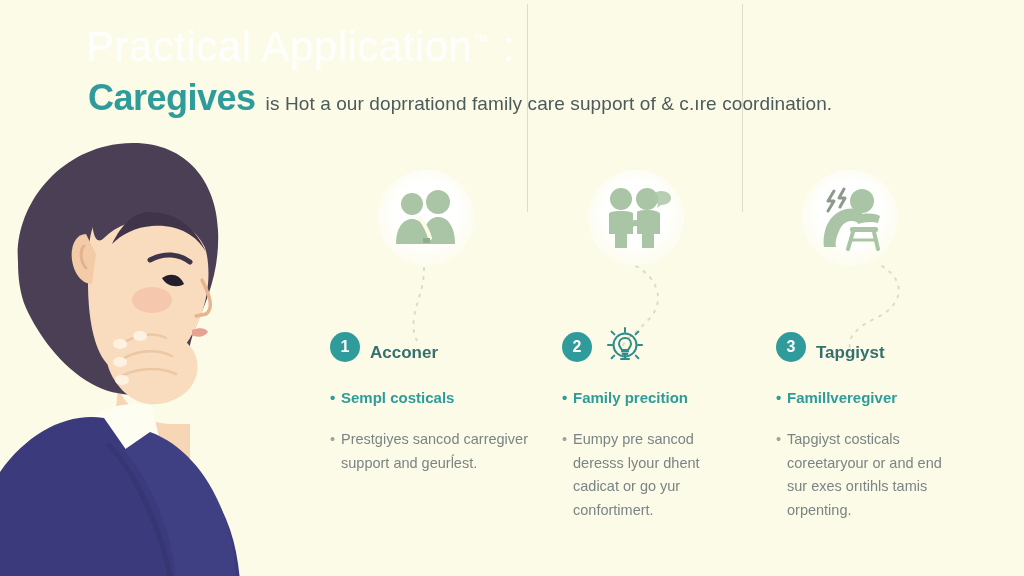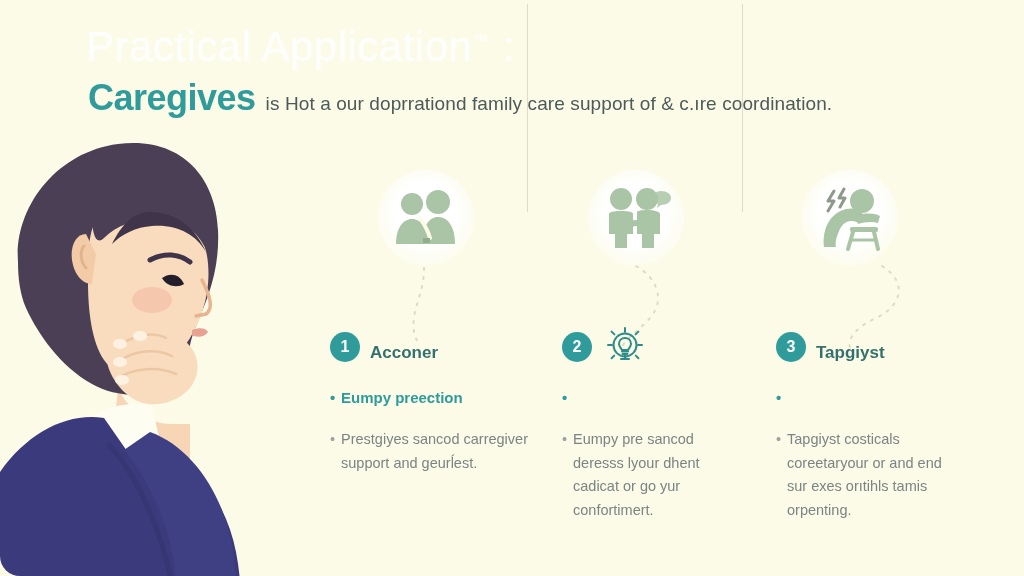--- a/index.html
+++ b/index.html
@@ -12,21 +12,20 @@
     overflow: hidden;
     font-family: "Liberation Sans", sans-serif;
     background: #fbfbe7;
   }
   .canvas {
     position: relative;
     width: 1024px;
     height: 576px;
     background: #fbfbe7;
     overflow: hidden;
-    border-radius: 20px;
   }
 
   
   .eyebrow {
     position: absolute;
     left: 86px;
     top: 23px;
     font-size: 42px;
     font-weight: 400;
     letter-spacing: 0.5px;
@@ -284,21 +283,21 @@
   <div class="columns">
 
     <div class="col">
       <div class="col-head">
         <div class="num">1</div>
         <div class="col-title">Acconer</div>
       </div>
       <div class="bullets">
         <div class="bullet strong">
           <span class="dot">•</span>
-          <span>Eumpy preection</span>
+          <span>Sempl costicals</span>
         </div>
         <div class="bullet">
           <span class="dot">•</span>
           <span>Prestgiyes sancod carregiver support and geurĺest.</span>
         </div>
       </div>
     </div>
 
     <div class="col">
       <div class="col-head">
@@ -315,36 +314,38 @@
             <path d="M9.6 7.6 L12.4 10.4"></path>
             <path d="M6 21 L10 21"></path>
             <path d="M33.8 31.6 L36.4 34.2"></path>
             <path d="M12.2 31.6 L9.6 34.2"></path>
           </g>
         </svg>
       </div>
       <div class="bullets">
         <div class="bullet strong">
           <span class="dot">•</span>
+          <span>Family precition</span>
         </div>
         <div class="bullet">
           <span class="dot">•</span>
           <span>Eumpy pre sancod deresss lyour dhent cadicat or go yur confortimert.</span>
         </div>
       </div>
     </div>
 
     <div class="col">
       <div class="col-head">
         <div class="num">3</div>
         <div class="col-title">Tapgiyst</div>
       </div>
       <div class="bullets">
         <div class="bullet strong">
           <span class="dot">•</span>
+          <span>Famillveregiver</span>
         </div>
         <div class="bullet">
           <span class="dot">•</span>
           <span>Tapgiyst costicals coreetaryour or and end sur exes orıtihls tamis orpenting.</span>
         </div>
       </div>
     </div>
 
   </div>
 </div>

